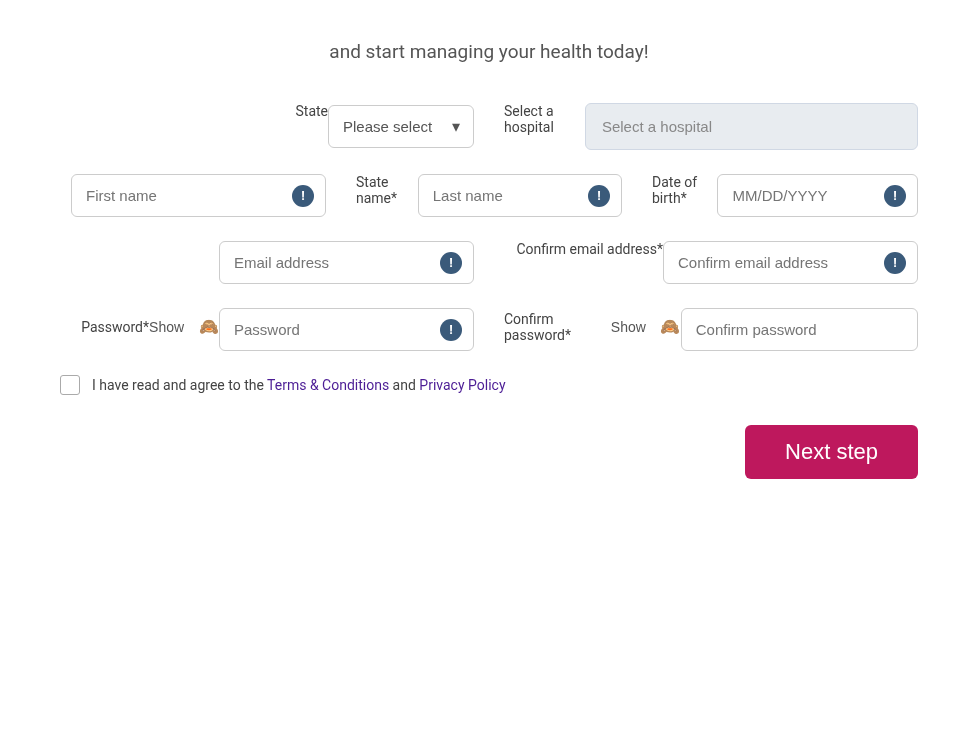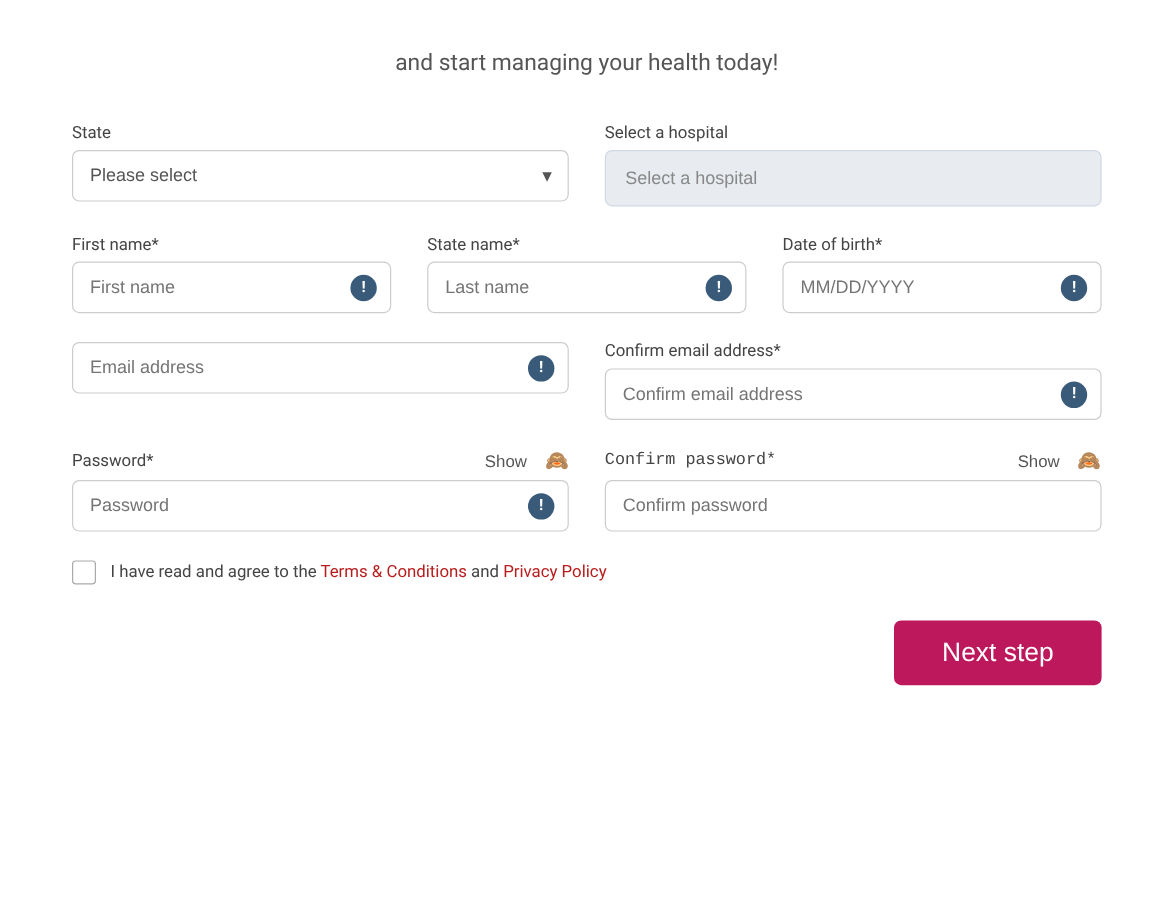--- a/index.html
+++ b/index.html
@@ -47,22 +47,23 @@
     }
 
     .form-row {
       display: flex;
       gap: 30px;
       margin-bottom: 24px;
     }
 
     .form-group {
       display: flex;
-      flex-direction: column;
+      flex-direction: row;
       flex: 1;
+      justify-content: flex-end;
     }
 
     .form-group.half {
       flex: 1;
     }
 
     .form-label {
       font-size: 14px;
       color: #444;
       margin-bottom: 6px;
@@ -189,21 +190,21 @@
       appearance: none;
       background: #fff;
     }
 
     .terms-text {
       font-size: 14px;
       color: #444;
     }
 
     .terms-link {
-      color: #b91c1c;
+      color: #4c1d95;
       text-decoration: none;
       cursor: pointer;
     }
 
     .footer-row {
       display: flex;
       justify-content: flex-end;
       margin-top: 10px;
     }
 
@@ -246,21 +247,20 @@
       </div>
 
       <div class="form-group">
         <label class="form-label">Select a hospital</label>
         <input type="text" class="hospital-input" disabled="" placeholder="Select a hospital" style="">
       </div>
     </div>
 
     <div class="form-row">
       <div class="form-group half">
-        <label class="form-label">First name*</label>
         <div class="input-wrapper">
           <input type="text" placeholder="First name" style="">
           <span class="input-icon">!</span>
         </div>
       </div>
 
       <div class="form-group half">
         <label class="form-label">State name*</label>
         <div class="input-wrapper">
           <input type="text" placeholder="Last name" style="">
@@ -304,21 +304,21 @@
           </button>
         </div>
         <div class="input-wrapper">
           <input type="password" placeholder="Password" style="">
           <span class="input-icon">!</span>
         </div>
       </div>
 
       <div class="form-group">
         <div class="password-row-label">
-          <label class="form-label" style="margin-bottom:0;font-family:Liberation Mono, monospace;">Confirm password*</label>
+          <label class="form-label" style="margin-bottom:0;">Confirm password*</label>
           <button class="show-btn">
             <span>Show</span>
             <span class="eye-icon">🙈</span>
           </button>
         </div>
         <div class="input-wrapper">
           <input type="password" placeholder="Confirm password" style="">
         </div>
       </div>
     </div>

